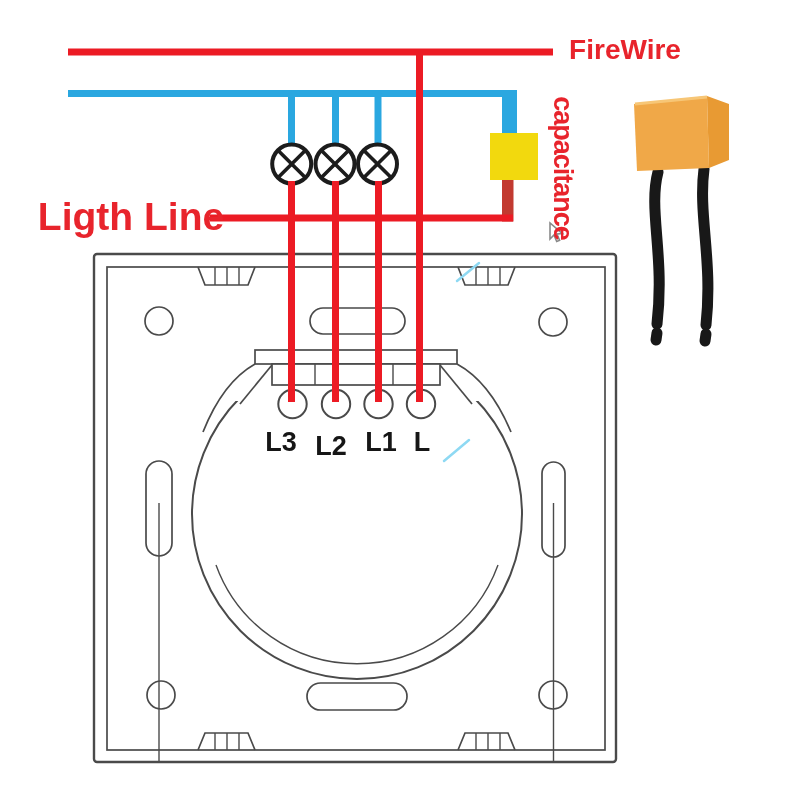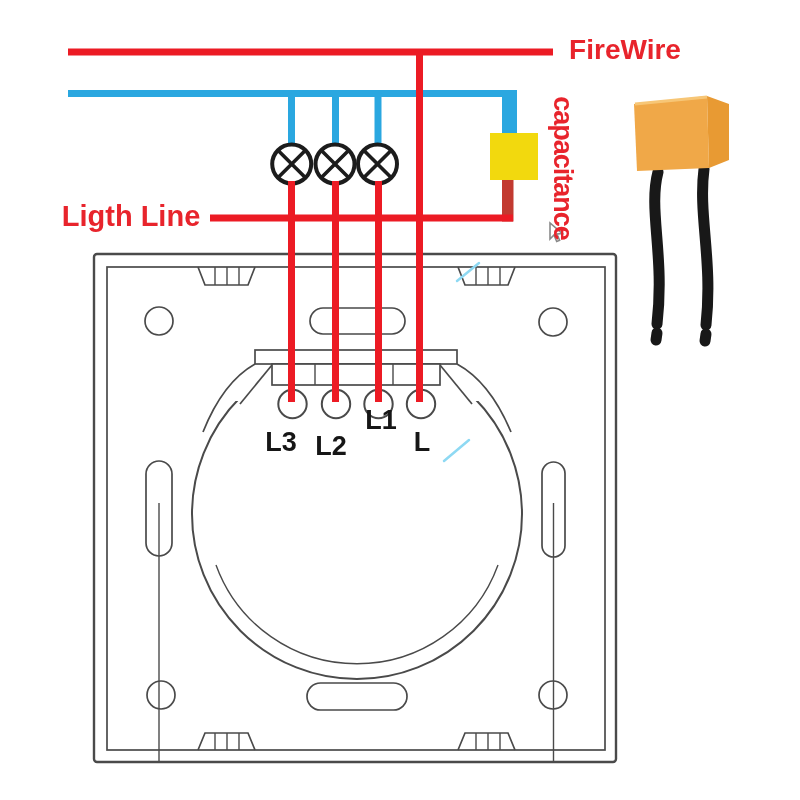--- a/index.html
+++ b/index.html
@@ -7,21 +7,21 @@
     position:relative;width:800px;height:800px;background:#fff;overflow:hidden;
     font-family:"Liberation Sans",sans-serif;
   }
   .stage svg{position:absolute;left:0;top:0;}
   .lbl{
     position:absolute;transform:translate(-50%,-50%);white-space:nowrap;
     font-family:"Liberation Sans",sans-serif;line-height:1;
   }
   .red-label{color:var(--label-red);font-weight:700;}
   .lbl-firewire{font-size:28px;}
-  .lbl-lightline{font-size:29px;}
+  .lbl-lightline{font-size:39px;}
   .lbl-capacitance{font-size:27px;transform:translate(-50%,-50%) rotate(90deg);letter-spacing:-1px;}
   .term-label{color:var(--terminal-label);font-weight:700;font-size:27px;}
   
   .s-red{stroke:var(--wire-red);}
   .s-blue{stroke:var(--wire-blue);}
   .s-panel{stroke:var(--panel-line);}
   .s-dark{stroke:var(--lamp-stroke);}
   .f-blue{fill:var(--wire-blue);}
   .f-yellow{fill:var(--cap-yellow);}
   .f-darkred{fill:var(--cap-lead-dark-red);}
@@ -148,15 +148,15 @@
   </svg>
 
   <div class="lbl red-label lbl-firewire" style="left:625px;top:50px;">FireWire</div>
 
   <div class="lbl red-label lbl-lightline" style="left:131px;top:216px;">Ligth Line</div>
 
   <div class="lbl red-label lbl-capacitance" style="left:562px;top:168px;">capacitance</div>
 
   <div class="lbl term-label" style="left:281px;top:442px;">L3</div>
   <div class="lbl term-label" style="left:331px;top:446px;">L2</div>
-  <div class="lbl term-label" style="left:381px;top:420px;">L1</div>
+  <div class="lbl term-label" style="left:381px;top:442px;">L1</div>
   <div class="lbl term-label" style="left:422px;top:442px;">L</div>
 </div>
 
 </body></html>

